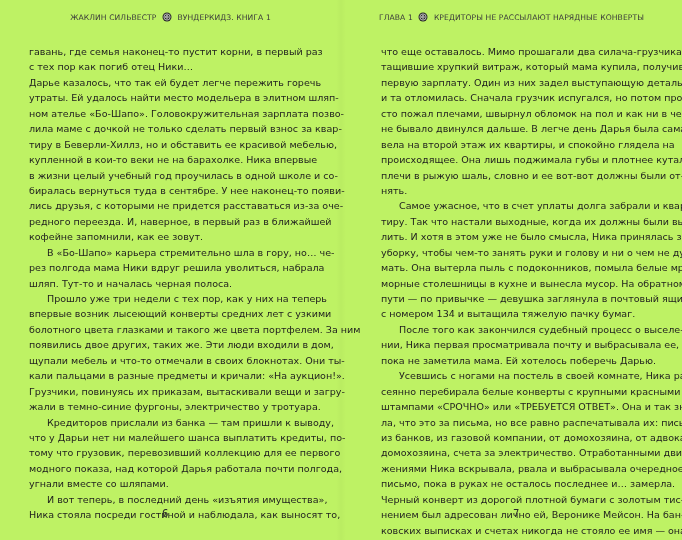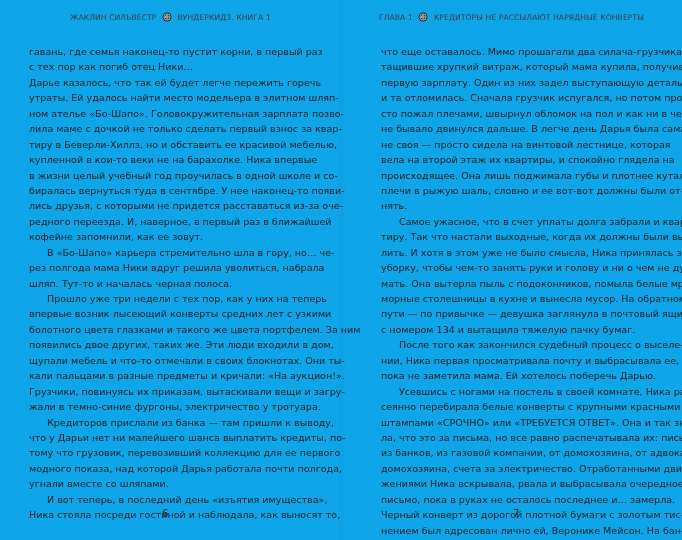--- a/index.html
+++ b/index.html
@@ -1,17 +1,17 @@
 <!DOCTYPE html>
 <html><head>
 <meta charset="utf-8">
 <style>
   html, body { margin:0; padding:0; background:#fff; }
   body { width:682px; height:540px; overflow:hidden; position:relative; font-family:"DejaVu Sans", sans-serif; color:#1e1e1e; }
-  .spread { position:absolute; left:0; top:0; width:682px; height:540px; background:#0ea5e9; }
+  .spread { position:absolute; left:0; top:0; width:682px; height:540px; background:#bef264; }
   .page { position:absolute; top:0; height:540px; width:341px; }
   .page.left { left:0; }
   .page.right { left:341px; }
   .gutter { position:absolute; left:336px; top:0; width:10px; height:540px;
             background:linear-gradient(90deg, rgba(0,0,0,0) 0%, rgba(0,0,0,0.025) 50%, rgba(0,0,0,0) 100%); }
   .running-head { position:absolute; top:12px; left:0; width:341px; text-align:center;
                   font-size:7.6px; letter-spacing:0.1px; color:#3a3a3a; white-space:nowrap; }
   .running-head .ornament { display:inline-block; width:10px; height:10px; vertical-align:-2px; margin:0 3px; }
   .text { position:absolute; top:44px; font-size:9.55px; line-height:15.45px; }
   .page.left .text { left:29px; width:275px; }
@@ -93,21 +93,20 @@
       <span>КРЕДИТОРЫ НЕ РАССЫЛАЮТ НАРЯДНЫЕ КОНВЕРТЫ</span>
     </div>
 
     <div class="text" id="right-body">
         <span class="line">что еще оставалось. Мимо прошагали два силача-грузчика,</span>
         <span class="line">тащившие хрупкий витраж, который мама купила, получив</span>
         <span class="line">первую зарплату. Один из них задел выступающую деталь,</span>
         <span class="line">и та отломилась. Сначала грузчик испугался, но потом про-</span>
         <span class="line">сто пожал плечами, швырнул обломок на пол и как ни в чем</span>
         <span class="line">не бывало двинулся дальше. В легче день Дарья была сама</span>
-        <span class="line">не своя — просто сидела на винтовой лестнице, которая</span>
         <span class="line">вела на второй этаж их квартиры, и спокойно глядела на</span>
         <span class="line">происходящее. Она лишь поджимала губы и плотнее кутала</span>
         <span class="line">плечи в рыжую шаль, словно и ее вот-вот должны были от-</span>
         <span class="line last">нять.</span>
         <span class="line indent">Самое ужасное, что в счет уплаты долга забрали и квар-</span>
         <span class="line">тиру. Так что настали выходные, когда их должны были высе-</span>
         <span class="line">лить. И хотя в этом уже не было смысла, Ника принялась за</span>
         <span class="line">уборку, чтобы чем-то занять руки и голову и ни о чем не ду-</span>
         <span class="line">мать. Она вытерла пыль с подоконников, помыла белые мра-</span>
         <span class="line">морные столешницы в кухне и вынесла мусор. На обратном</span>

